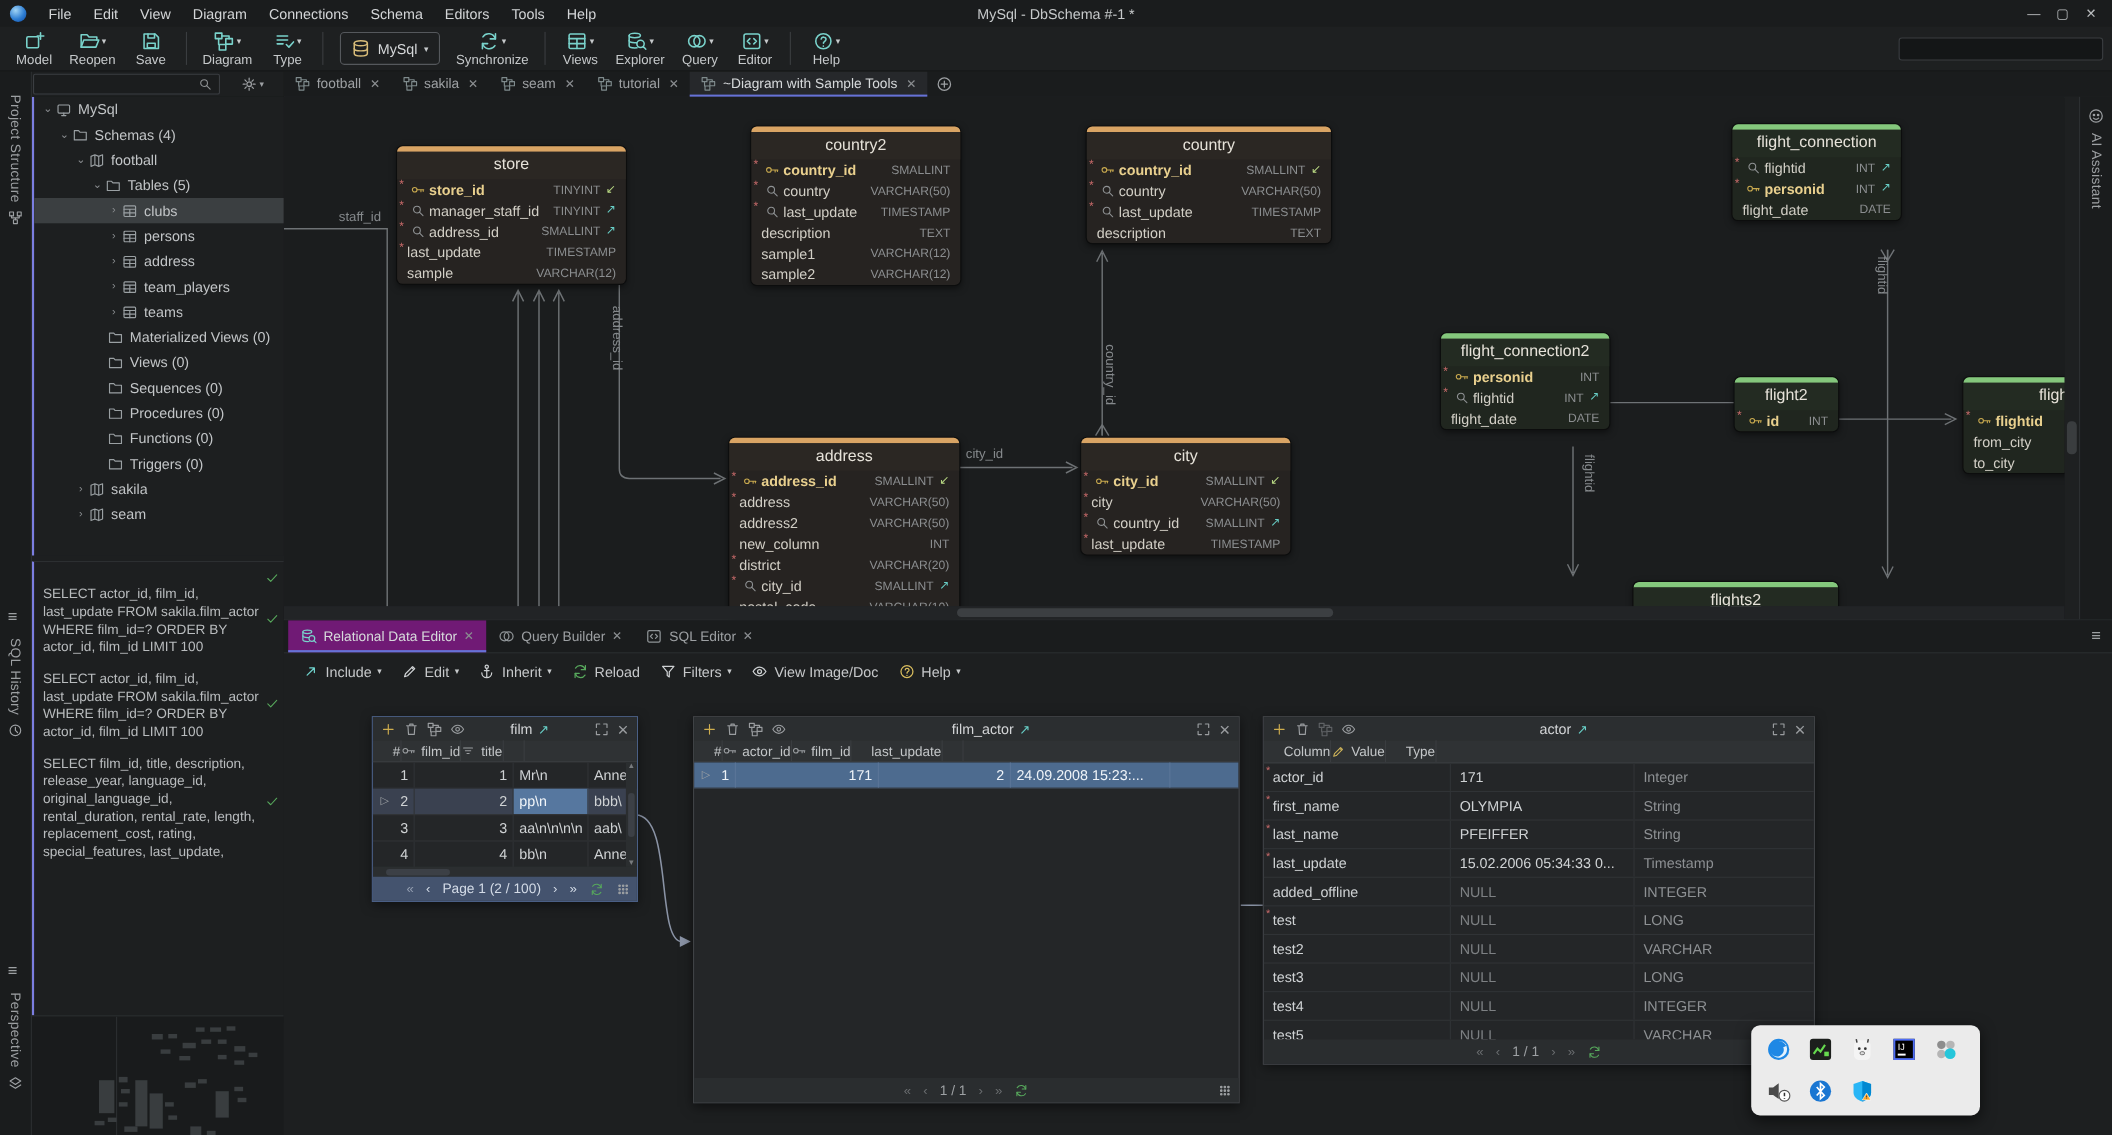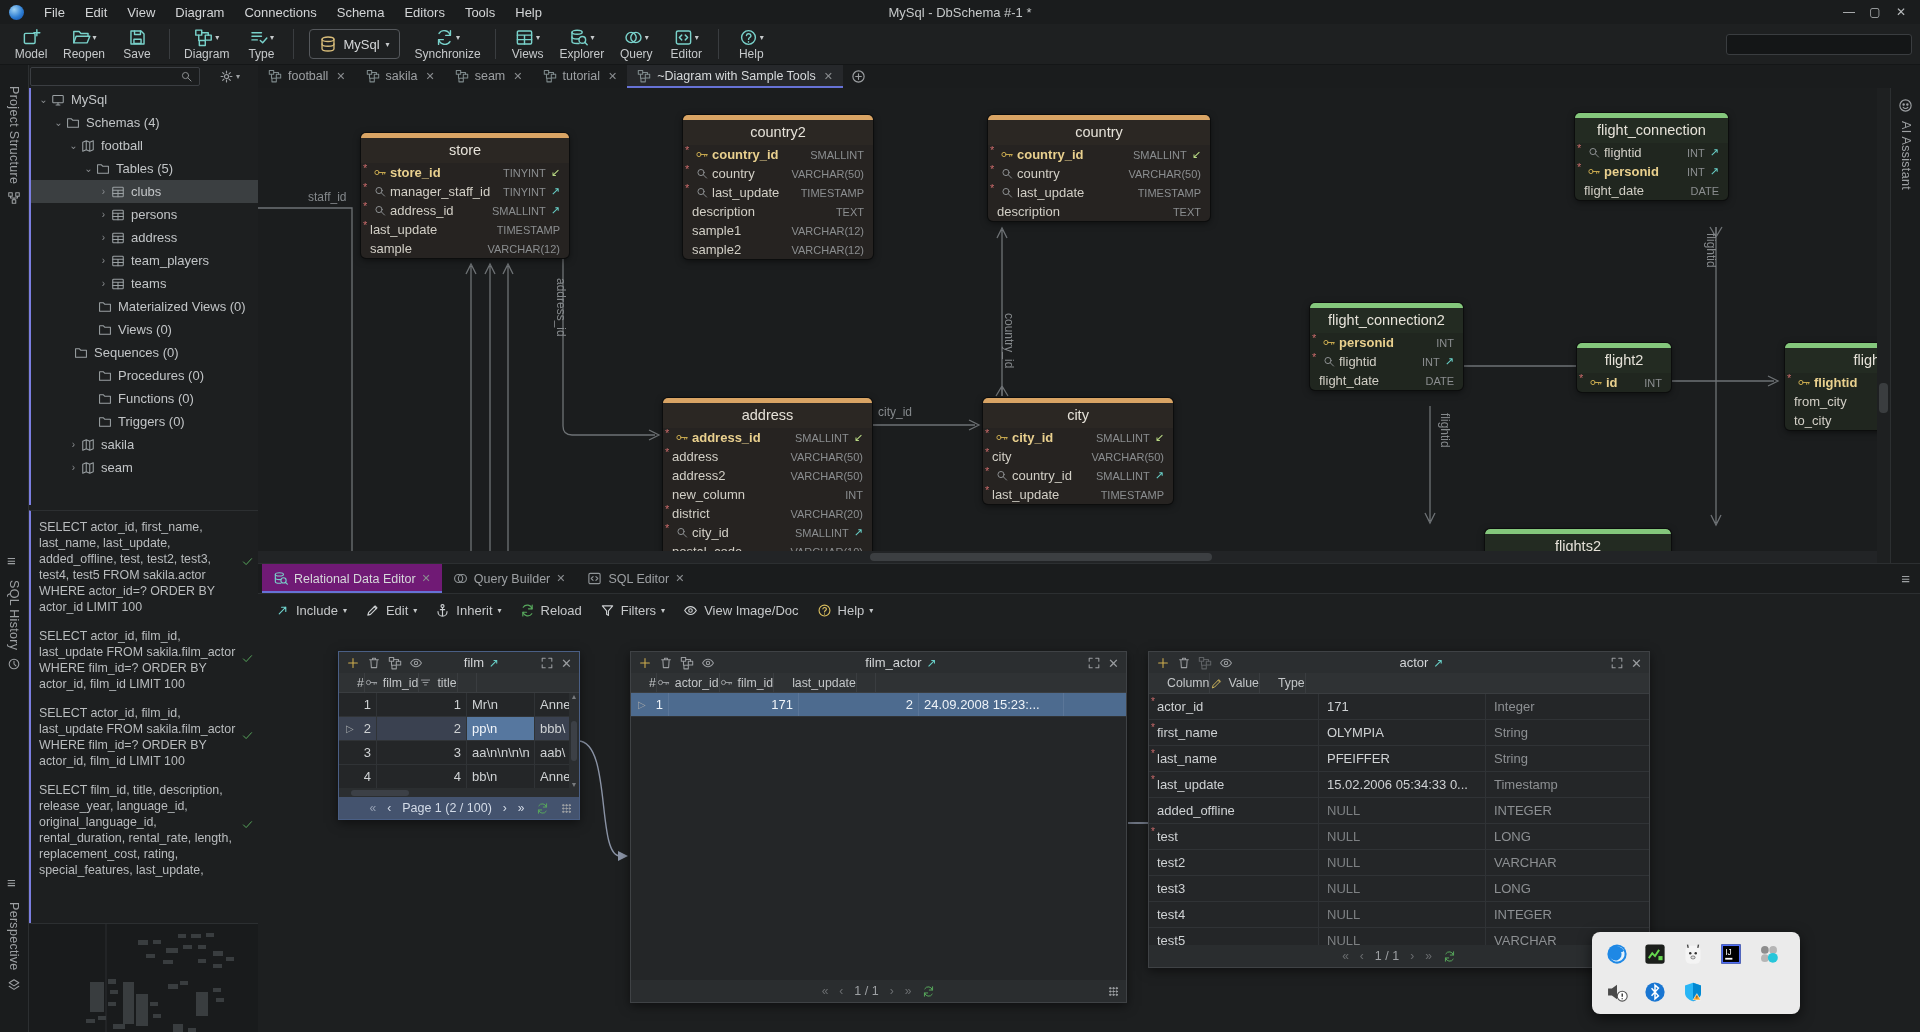--- a/index.html
+++ b/index.html
@@ -685,21 +685,21 @@
           <div class="trow" style="padding-left: 66px;">
 
             <span class="ticon">
                 <svg viewBox="0 0 16 16" fill="none" stroke="currentColor" stroke-width="1.2" stroke-linecap="round" stroke-linejoin="round">
                   <path d="M1.8 3.2h4.4l1.4 1.6h6.6v8H1.8z"></path>
                 </svg>
               </span>
             <span class="tlabel">Views (0)</span>
           </div>
         </div><div style="display: contents;">
-          <div class="trow" style="padding-left: 42px;">
+          <div class="trow" style="padding-left: 66px;">
 
             <span class="ticon">
                 <svg viewBox="0 0 16 16" fill="none" stroke="currentColor" stroke-width="1.2" stroke-linecap="round" stroke-linejoin="round">
                   <path d="M1.8 3.2h4.4l1.4 1.6h6.6v8H1.8z"></path>
                 </svg>
               </span>
             <span class="tlabel">Sequences (0)</span>
           </div>
         </div><div style="display: contents;">
           <div class="trow" style="padding-left: 66px;">
@@ -755,21 +755,20 @@
               </span>
             <span class="tlabel">seam</span>
           </div>
         </div></div>
     </div>
     <div id="sqlpanel">
       <div>
         
       <div style="display: contents;">
           <div class="sqlentry">
-            <span>SELECT actor_id, first_name, last_name, last_update, added_offline, test, test2, test3, test4, test5 FROM sakila.actor WHERE actor_id=? ORDER BY actor_id LIMIT 100</span>
             <span class="chk">
                 <svg viewBox="0 0 16 16" fill="none" stroke="currentColor" stroke-width="1.2" stroke-linecap="round" stroke-linejoin="round">
                   <path d="M3 8.5l3.3 3.3L13 4.5"></path>
                 </svg>
               </span>
           </div>
         </div><div style="display: contents;">
           <div class="sqlentry">
             <span>SELECT actor_id, film_id, last_update FROM sakila.film_actor WHERE film_id=? ORDER BY actor_id, film_id LIMIT 100</span>
             <span class="chk">

